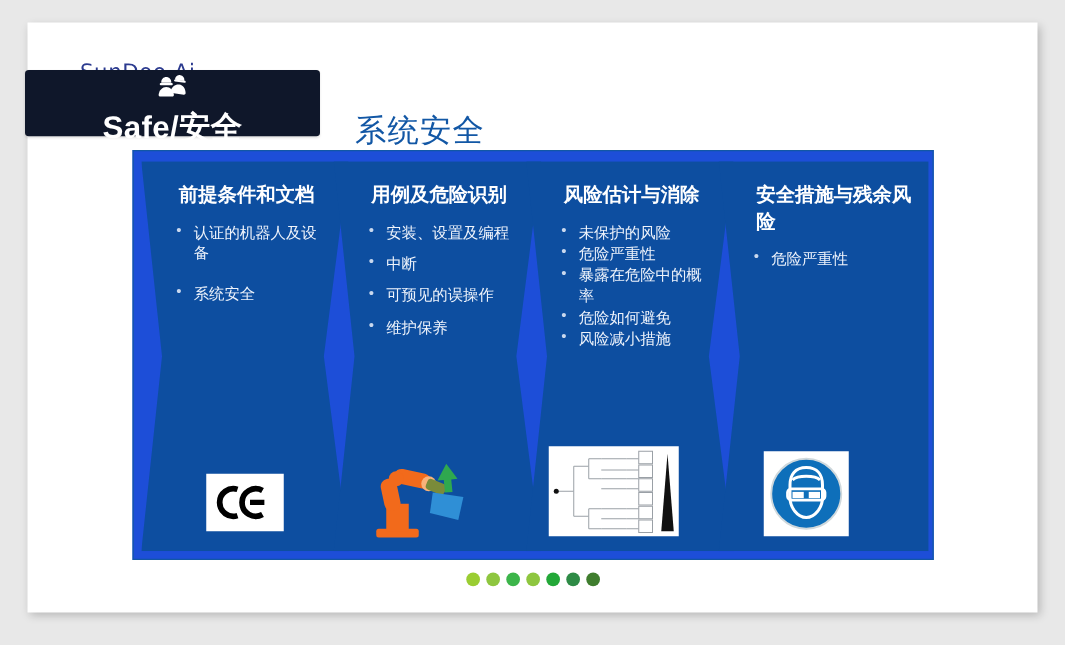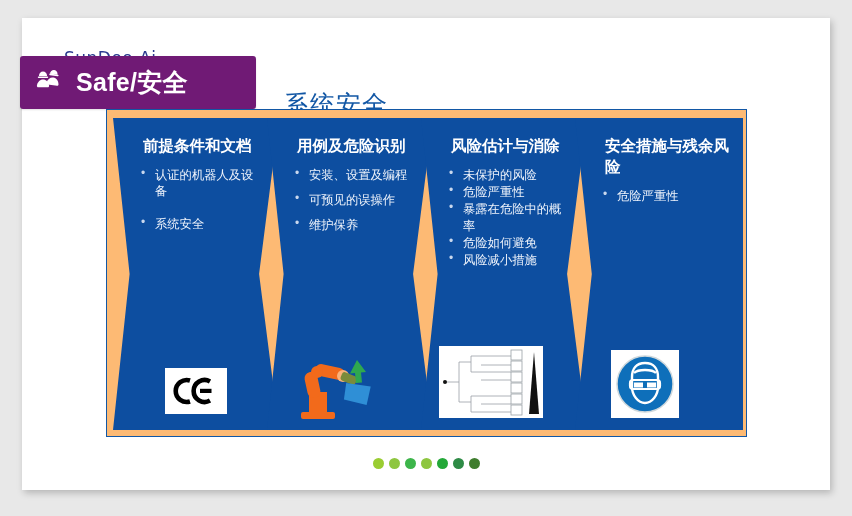--- a/index.html
+++ b/index.html
@@ -26,39 +26,40 @@
     white-space:nowrap;
   }
   .logo-underline{
     position:absolute;left:42px;top:52px;width:95px;height:3px;
     background:#8cc63f;
   }
 
   
   .safe-badge{
     position:absolute;left:20px;top:56px;width:236px;height:53px;
-    background:#701a75;border-radius:3px;
+    background:#0f172a;border-radius:3px;
     display:flex;align-items:center;
     box-shadow:0 1px 2px rgba(0,0,0,.12);
+    flex-direction:column;
   }
   .safe-icon{width:56px;display:flex;align-items:center;justify-content:center;}
   .safe-label{
     color:#ffffff;font-size:25px;font-weight:bold;
     letter-spacing:.3px;line-height:1;
   }
   .slide-title{
     position:absolute;left:262px;top:70px;
     color:#1257a5;font-size:25px;font-weight:normal;
     letter-spacing:1px;
   }
 
   
   .chev-wrap{
-    position:absolute;left:106px;top:109px;width:641px;height:328px;
-    background:#fdba74;border:1px solid #1257a5;
+    position:absolute;left:106px;top:120px;width:641px;height:328px;
+    background:#1d4ed8;border:1px solid #1257a5;
     box-sizing:border-box;
   }
   .chev{
     position:absolute;top:8px;height:312px;width:166px;
     background:#0d4ea0;color:#ffffff;
     box-sizing:border-box;
     padding:18px 10px 0 16px;
   }
   
   .chev.c1{left:6px;  clip-path:polygon(0 0,100% 0,88% 50%,100% 100%,0 100%,10% 50%);}
@@ -146,20 +147,21 @@
         <path d="M38 5.4a11 11 0 100 19.2" fill="none" stroke="#000" stroke-width="4.6"></path>
         <rect x="28" y="12.8" width="11.5" height="4.2" fill="#000"></rect>
       </svg>
     </div>
   </div>
 
   <div class="chev c2">
     <h3>用例及危险识别</h3>
     <ul>
       <li>安装、设置及编程</li>
+      <li>中断</li>
       <li>可预见的误操作</li>
       <li>维护保养</li>
     </ul>
     <div class="art robot">
       <svg width="92" height="74" viewBox="0 0 92 74">
         <rect x="12" y="64" width="34" height="7" rx="2" fill="#f26a1b"></rect>
         <rect x="20" y="44" width="18" height="22" fill="#f26a1b"></rect>
         <rect x="17" y="24" width="13" height="26" rx="6" fill="#f26a1b" transform="rotate(-12 23 37)"></rect>
         <rect x="26" y="18" width="30" height="12" rx="6" fill="#f26a1b" transform="rotate(12 41 24)"></rect>
         <circle cx="28" cy="24" r="6" fill="#f26a1b"></circle>

